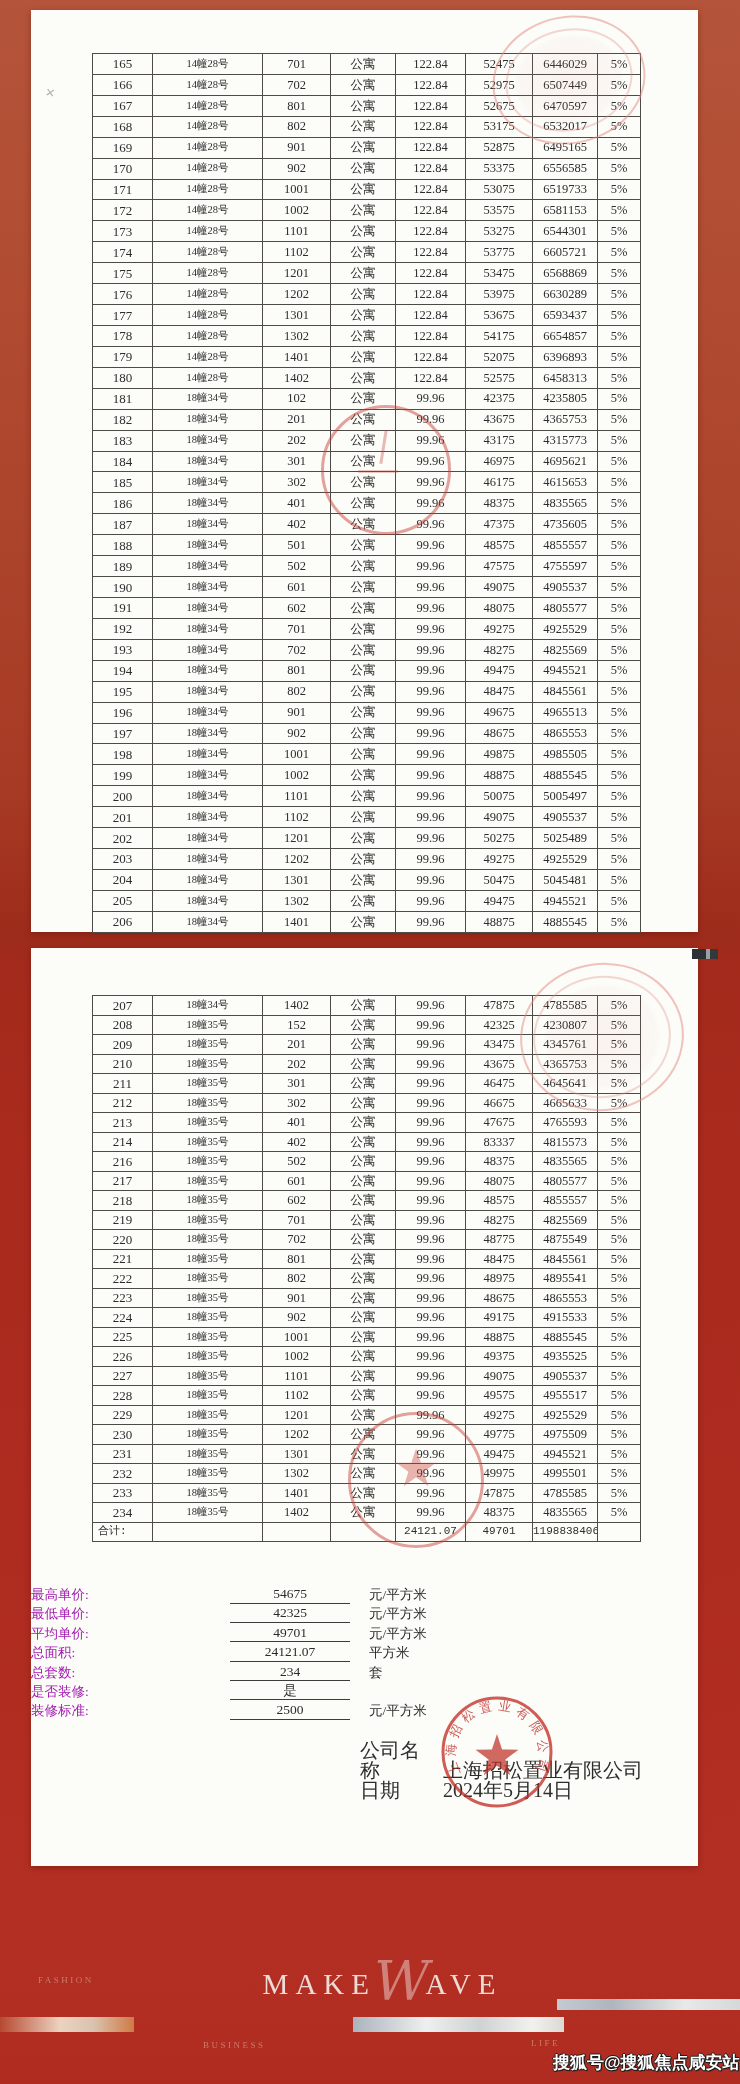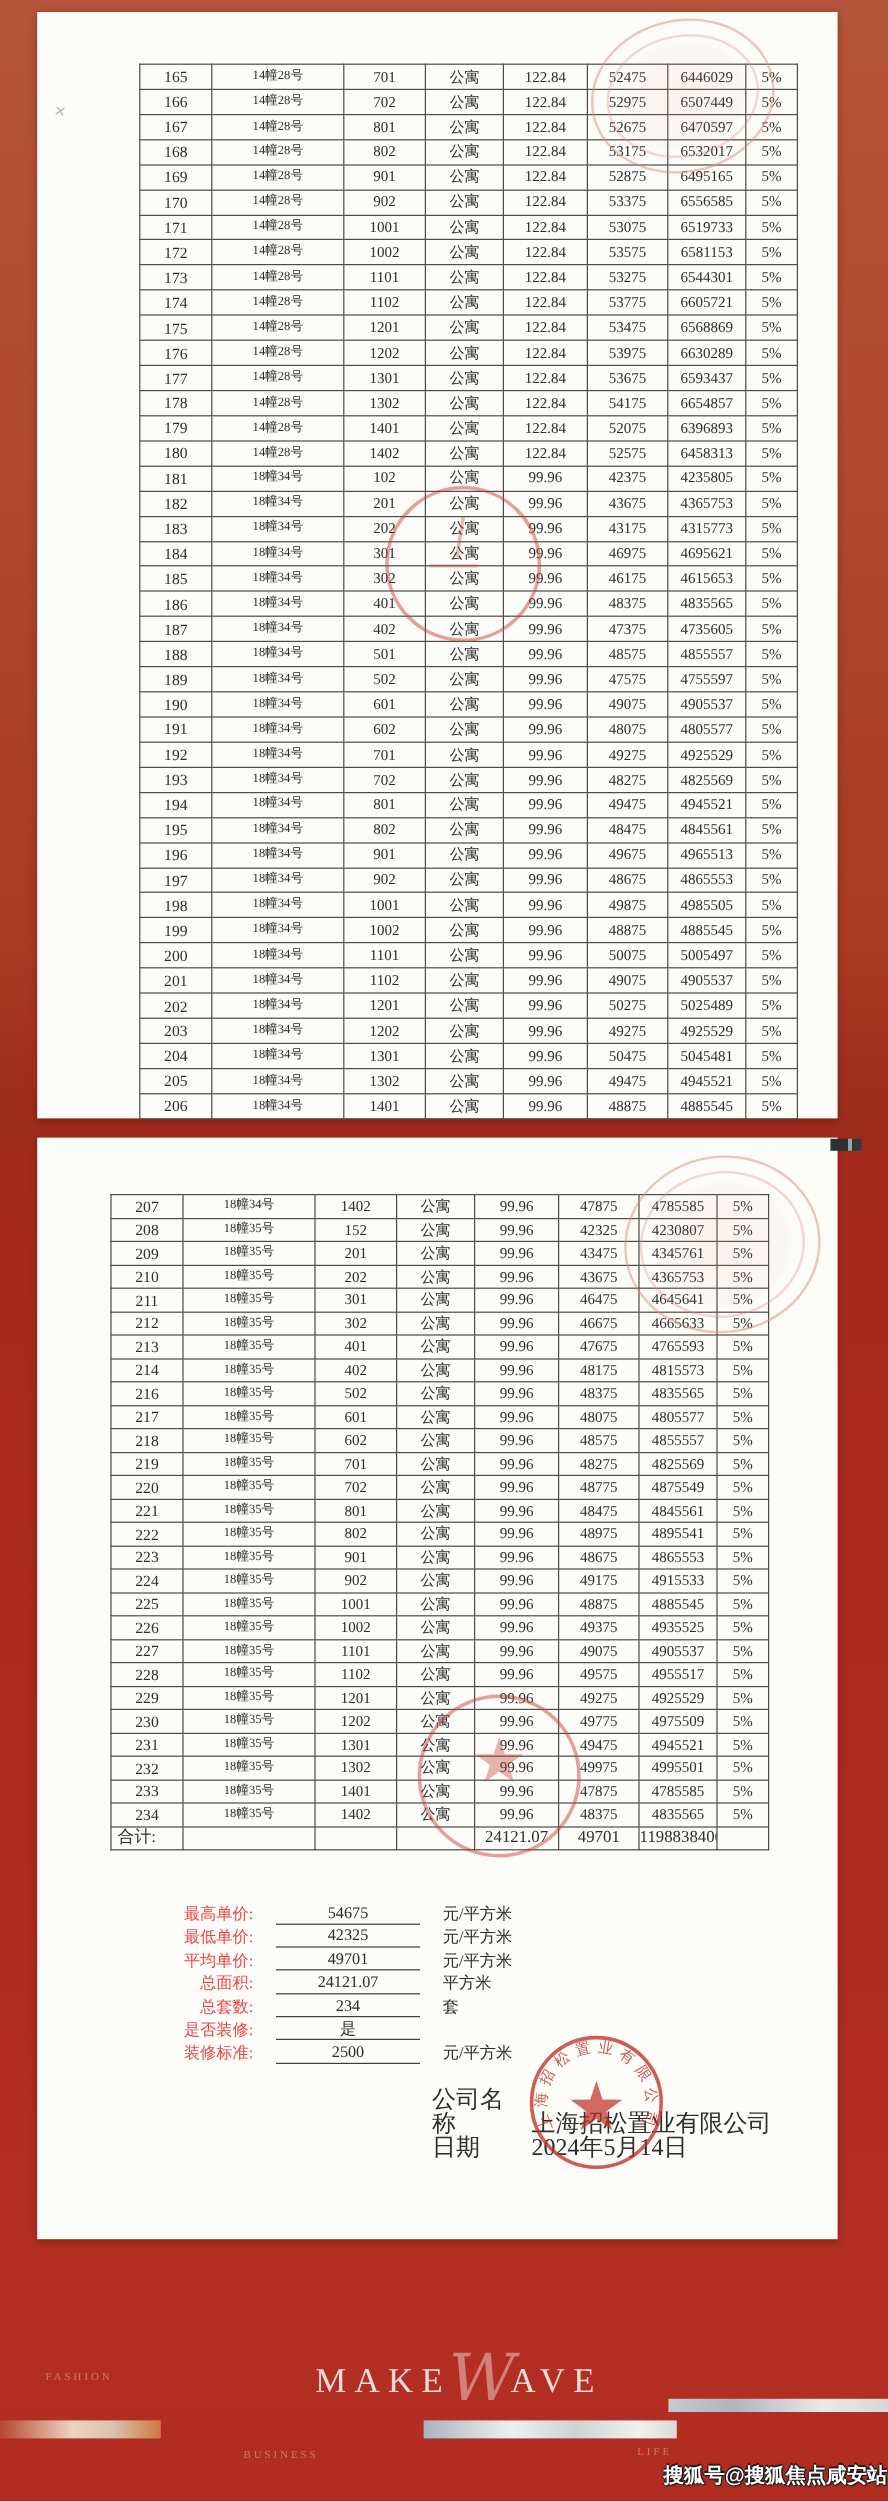--- a/index.html
+++ b/index.html
@@ -4,34 +4,34 @@
 <style>
   html,body{margin:0;padding:0;background:#8e2418;}
   .screen{position:relative;width:740px;height:2084px;overflow:hidden;
     font-family:"Liberation Serif","DejaVu Serif",serif;
     background:linear-gradient(180deg,#b4543a 0%,#b04b31 15%,#a73a24 38%,#9d2b1b 45.1%,#a32a1c 46.2%,#aa2a1e 56%,#ae2b20 75%,#b42f23 92%,#b02c21 100%);}
   .page{position:absolute;left:31px;width:667px;background:#fcfcf9;box-shadow:0 2px 6px rgba(70,12,6,.35);}
   .page1{top:10px;height:922px;}
   .page2{top:948px;height:918px;}
 
   table.price{position:absolute;left:61px;border-collapse:collapse;table-layout:fixed;width:548px;border:1.6px solid #3f3b37;}
-  .p1{top:43px;margin-left:24px;}
+  .p1{top:43px;}
   .p2{top:47px;}
   .p1 tr{height:20.93px;}
   .p2 tr{height:19.5px;}
   .price td{border:1px solid #4e4a46;text-align:center;vertical-align:middle;padding:0;overflow:hidden;white-space:nowrap;
     font-size:12.5px;line-height:1;color:#2d2d2d;}
   .price td:first-child{font-size:13px;}
   .price td:nth-child(2){font-size:10.5px;letter-spacing:0;}
-  .price tr.total-row td{font-size:14px;}
+  .price tr.total-row td{font-size:11px;font-family:Liberation Mono, monospace;}
   .price tr.total-row td:first-child{text-align:left;padding-left:5px;}
 
   .summary{position:absolute;left:0;top:638px;width:667px;}
   .srow{position:relative;height:19.4px;}
-  .slabel{position:absolute;left:0;width:180px;text-align:right;font-size:13.5px;color:#ef4444;}
+  .slabel{position:absolute;left:0;width:180px;font-size:13.5px;color:#a21caf;}
   .svalue{position:absolute;left:199px;width:120px;text-align:center;font-size:13.5px;color:#2b2b2b;
     border-bottom:1.2px solid #3c3c3c;height:16.5px;line-height:16.5px;}
   .sunit{position:absolute;left:338px;font-size:13.5px;color:#2b2b2b;}
 
   .company{position:absolute;left:329px;top:792px;font-size:20px;color:#2d2d2d;line-height:20px;}
   .clabel{display:inline-block;width:78px;}
 
   
   .stamp{position:absolute;border-radius:50%;pointer-events:none;}
   .filing{border:2.5px solid rgba(226,138,128,.5);background:radial-gradient(closest-side,rgba(233,160,150,.10),rgba(233,160,150,.05) 68%,transparent 74%);}
@@ -597,21 +597,21 @@
             <td>47675</td>
             <td>4765593</td>
             <td>5%</td>
           </tr>
           <tr>
             <td>214</td>
             <td>18幢35号</td>
             <td>402</td>
             <td>公寓</td>
             <td>99.96</td>
-            <td>48175</td>
+            <td>83337</td>
             <td>4815573</td>
             <td>5%</td>
           </tr>
           <tr>
             <td>216</td>
             <td>18幢35号</td>
             <td>502</td>
             <td>公寓</td>
             <td>99.96</td>
             <td>48375</td>

